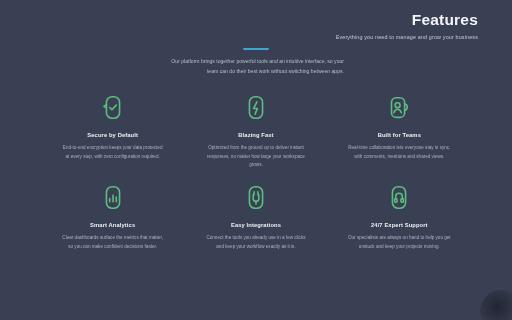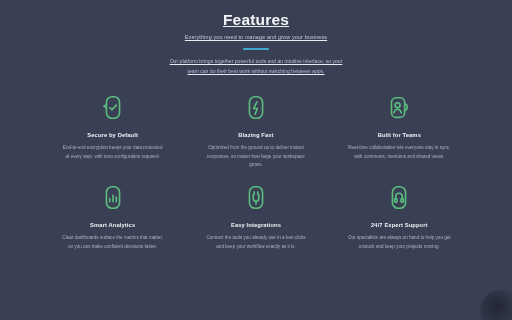--- a/index.html
+++ b/index.html
@@ -31,22 +31,21 @@
 
   #page {
     position: relative;
     width: 512px;
     height: 320px;
     padding: 10px 34px 0 34px;
   }
 
   
   #header {
-    text-align: center;
-    text-decoration: underline;
+    text-align: right;
   }
 
   #section-title {
     font-size: 15.5px;
     font-weight: bold;
     letter-spacing: 0.2px;
     color: #f2f4f8;
     line-height: 1.3;
   }
 

